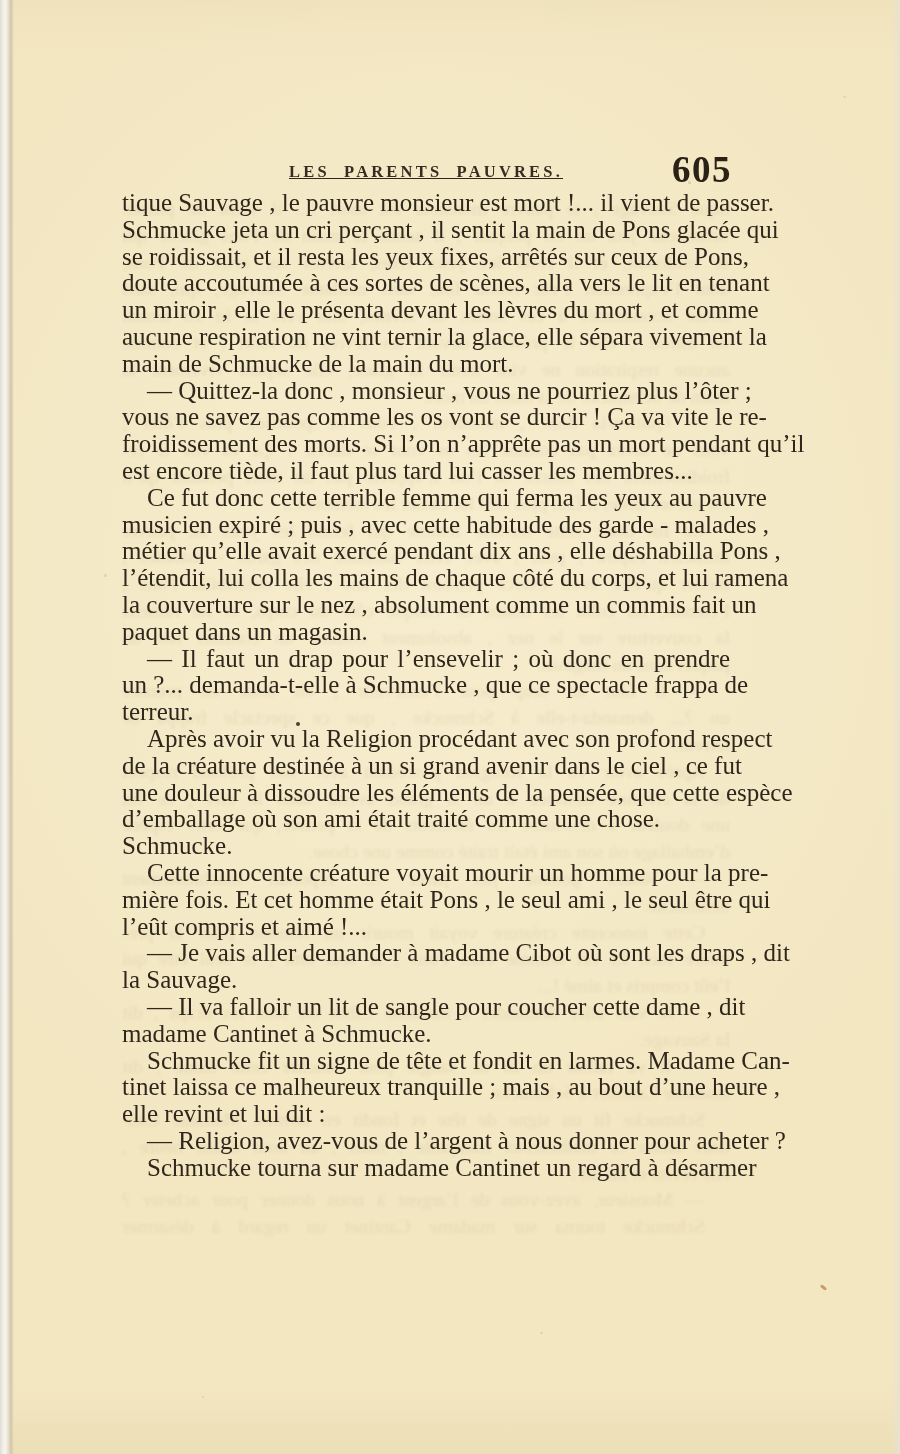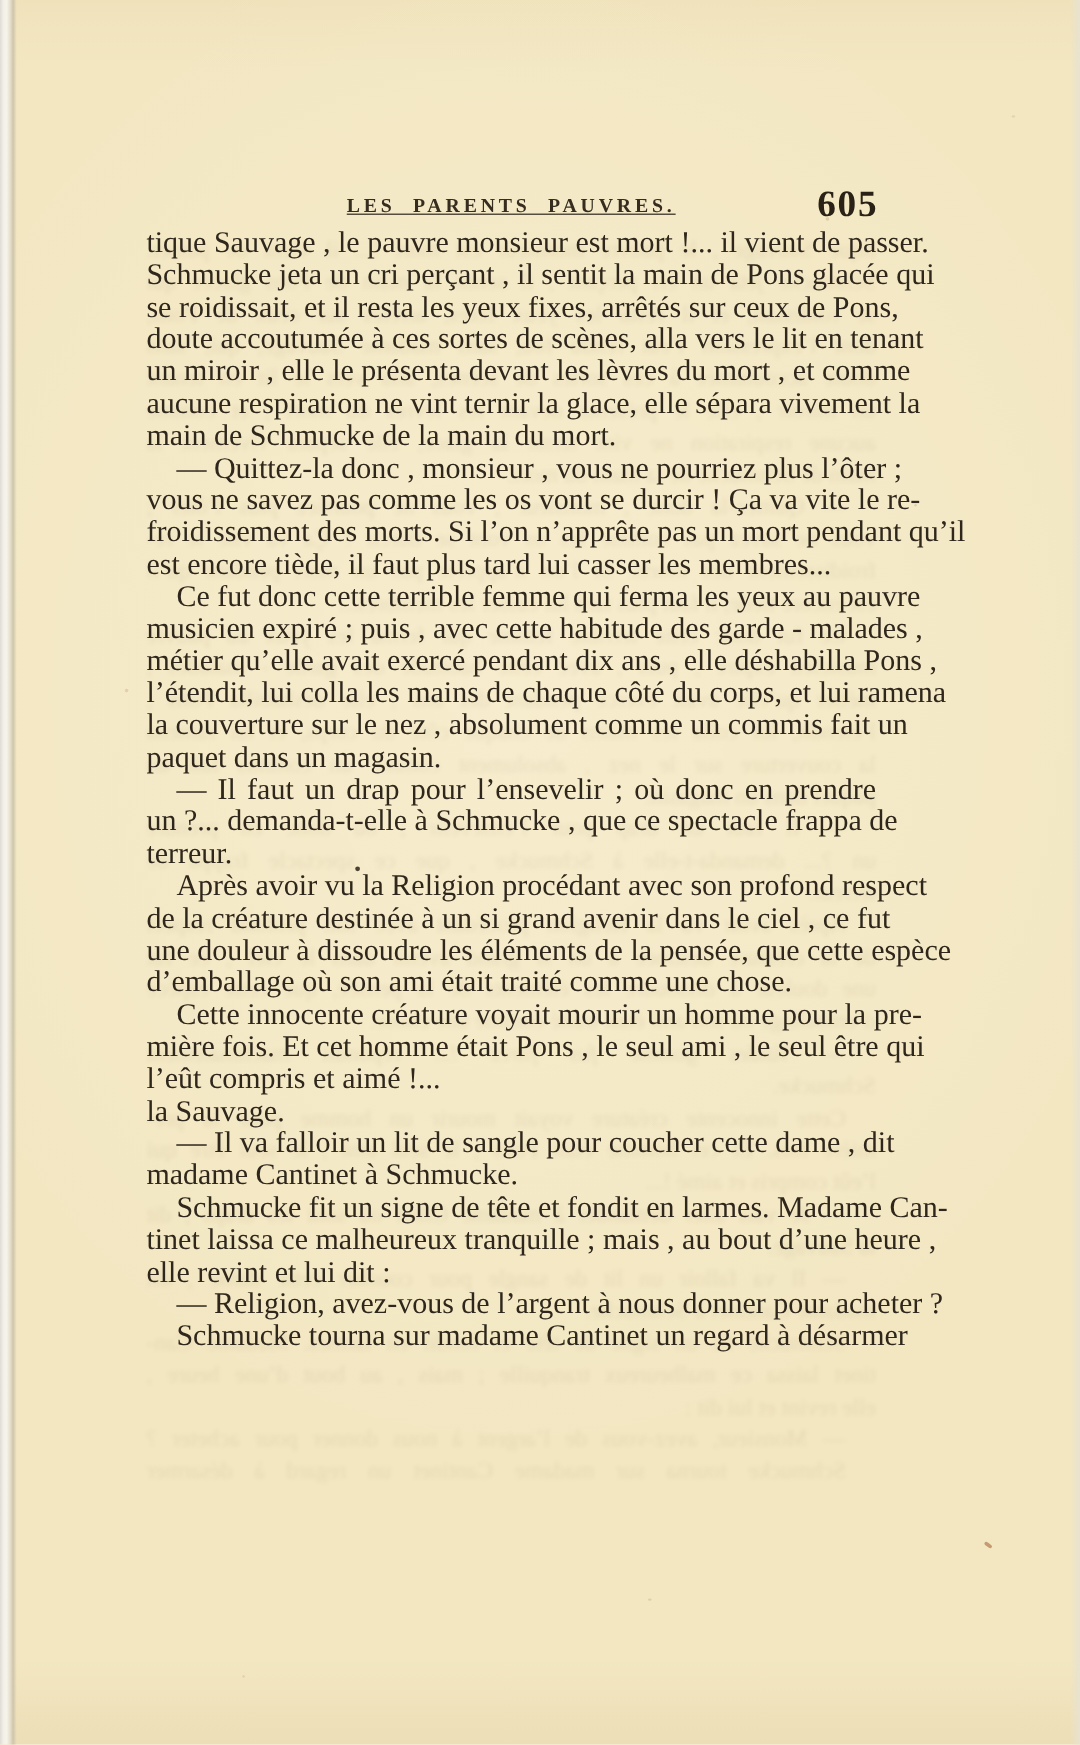--- a/index.html
+++ b/index.html
@@ -29,21 +29,21 @@
   
   .header {
     position: absolute; left: 122px; top: 157px; width: 608px; height: 30px; text-decoration: underline;
   }
   .header-title {
     text-align: center; font-size: 16.5px; font-weight: bold;
     letter-spacing: 3.2px; word-spacing: 7px; line-height: 30px; color: #362d20;
   }
   .page-number {
     position: absolute; right: -2px; top: -3px;
-    font-size: 31px; font-weight: bold; letter-spacing: 1.5px; color: #2a2216;
+    font-size: 37px; font-weight: bold; letter-spacing: 1.5px; color: #2a2216;
     line-height: 32px;
   }
   
   .text-block {
     position: absolute; left: 122px; top: 190px; width: 608px;
     font-size: 25px;
   }
   .line {
     height: 26.8px; line-height: 26.8px;
     text-align: justify; text-align-last: justify;
@@ -147,23 +147,25 @@
       <div class="line">l’étendit, lui colla les mains de chaque côté du corps, et lui ramena</div>
       <div class="line">la couverture sur le nez , absolument comme un commis fait un</div>
       <div class="line end">paquet dans un magasin.</div>
       <div class="line ind">— Il faut un drap pour l’ensevelir ; où donc en prendre</div>
       <div class="line">un ?... demanda-t-elle à Schmucke , que ce spectacle frappa de</div>
       <div class="line end">terreur.</div>
       <div class="line ind">Après avoir vu la Religion procédant avec son profond respect</div>
       <div class="line">de la créature destinée à un si grand avenir dans le ciel , ce fut</div>
       <div class="line">une douleur à dissoudre les éléments de la pensée, que cette espèce</div>
       <div class="line end">d’emballage où son ami était traité comme une chose.</div>
+      <div class="line end">Schmucke.</div>
       <div class="line ind">Cette innocente créature voyait mourir un homme pour la pre-</div>
       <div class="line">mière fois. Et cet homme était Pons , le seul ami , le seul être qui</div>
       <div class="line end">l’eût compris et aimé !...</div>
+      <div class="line ind">— Je vais aller demander à madame Cibot où sont les draps , dit</div>
       <div class="line end">la Sauvage.</div>
       <div class="line ind">— Il va falloir un lit de sangle pour coucher cette dame , dit</div>
       <div class="line end">madame Cantinet à Schmucke.</div>
       <div class="line ind">Schmucke fit un signe de tête et fondit en larmes. Madame Can-</div>
       <div class="line">tinet laissa ce malheureux tranquille ; mais , au bout d’une heure ,</div>
       <div class="line end">elle revint et lui dit :</div>
       <div class="line ind">— Religion, avez-vous de l’argent à nous donner pour acheter ?</div>
       <div class="line ind">Schmucke tourna sur madame Cantinet un regard à désarmer</div>
     </div>
 

